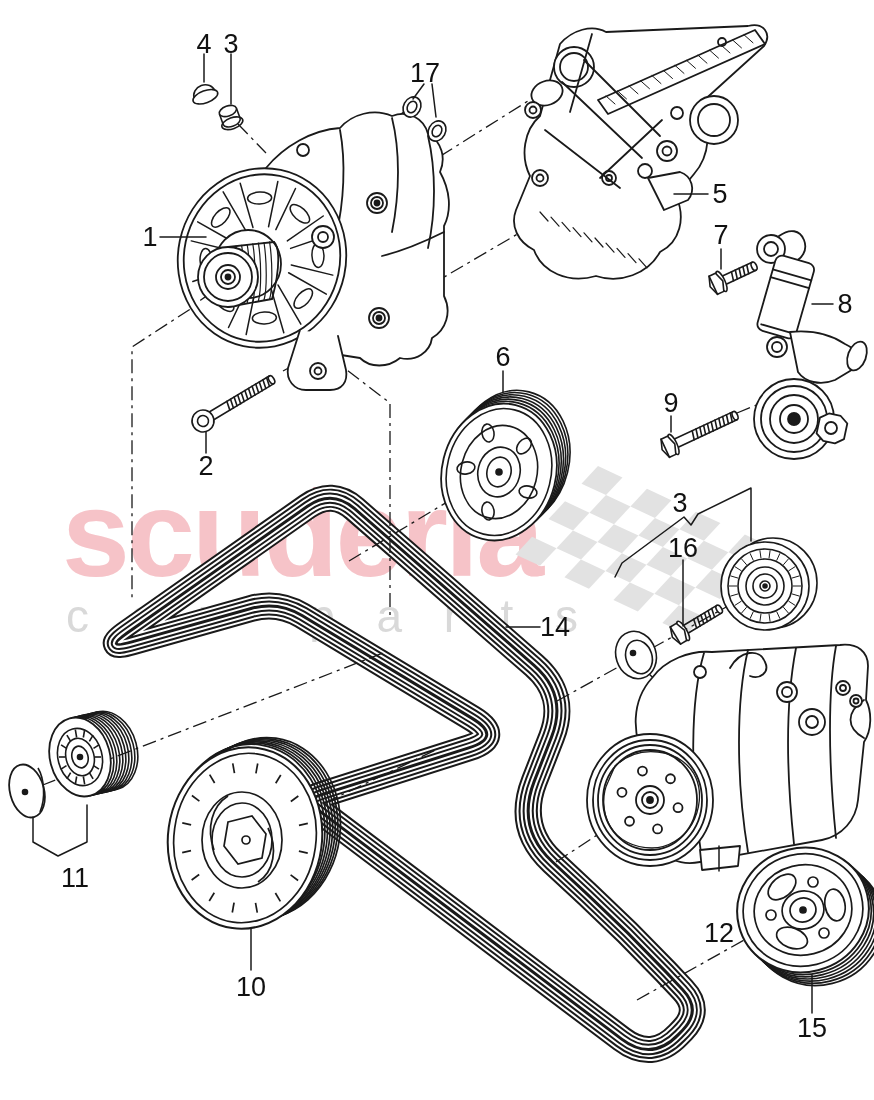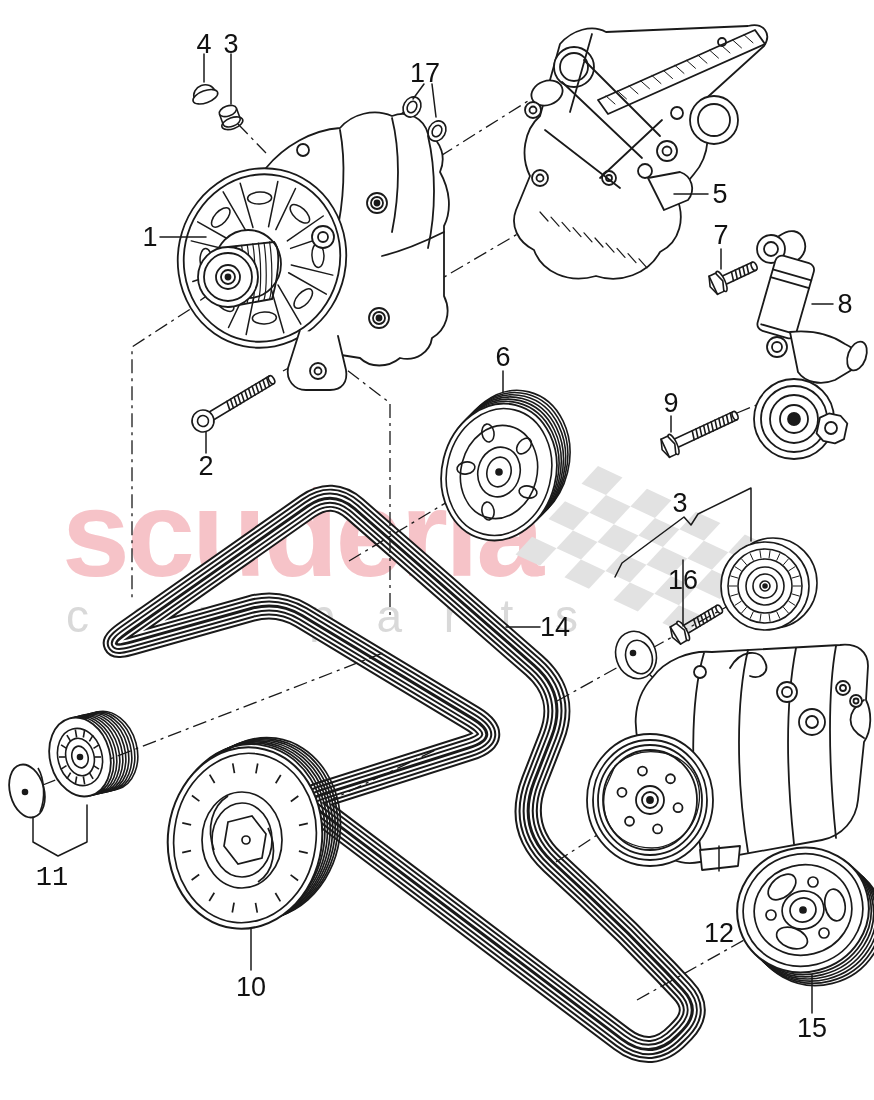--- a/index.html
+++ b/index.html
@@ -537,20 +537,20 @@
   <div class="callout" style="left:150px;top:237px;">1</div>
   <div class="callout" style="left:206px;top:466px;">2</div>
   <div class="callout" style="left:231px;top:44px;">3</div>
   <div class="callout" style="left:204px;top:44px;">4</div>
   <div class="callout" style="left:720px;top:194px;">5</div>
   <div class="callout" style="left:503px;top:357px;">6</div>
   <div class="callout" style="left:721px;top:235px;">7</div>
   <div class="callout" style="left:845px;top:304px;">8</div>
   <div class="callout" style="left:671px;top:403px;">9</div>
   <div class="callout" style="left:251px;top:987px;">10</div>
-  <div class="callout" style="left:52px;top:878px;font-family:Liberation Mono, monospace;">11</div>
+  <div class="callout" style="left:75px;top:878px;">11</div>
   <div class="callout" style="left:719px;top:933px;">12</div>
   <div class="callout" style="left:812px;top:1028px;">15</div>
   <div class="callout" style="left:555px;top:627px;">14</div>
   <div class="callout" style="left:680px;top:503px;">3</div>
-  <div class="callout" style="left:683px;top:548px;margin-top:32px;">16</div>
+  <div class="callout" style="left:683px;top:548px;">16</div>
   <div class="callout" style="left:425px;top:73px;">17</div>
 </div>
 
 </body></html>

